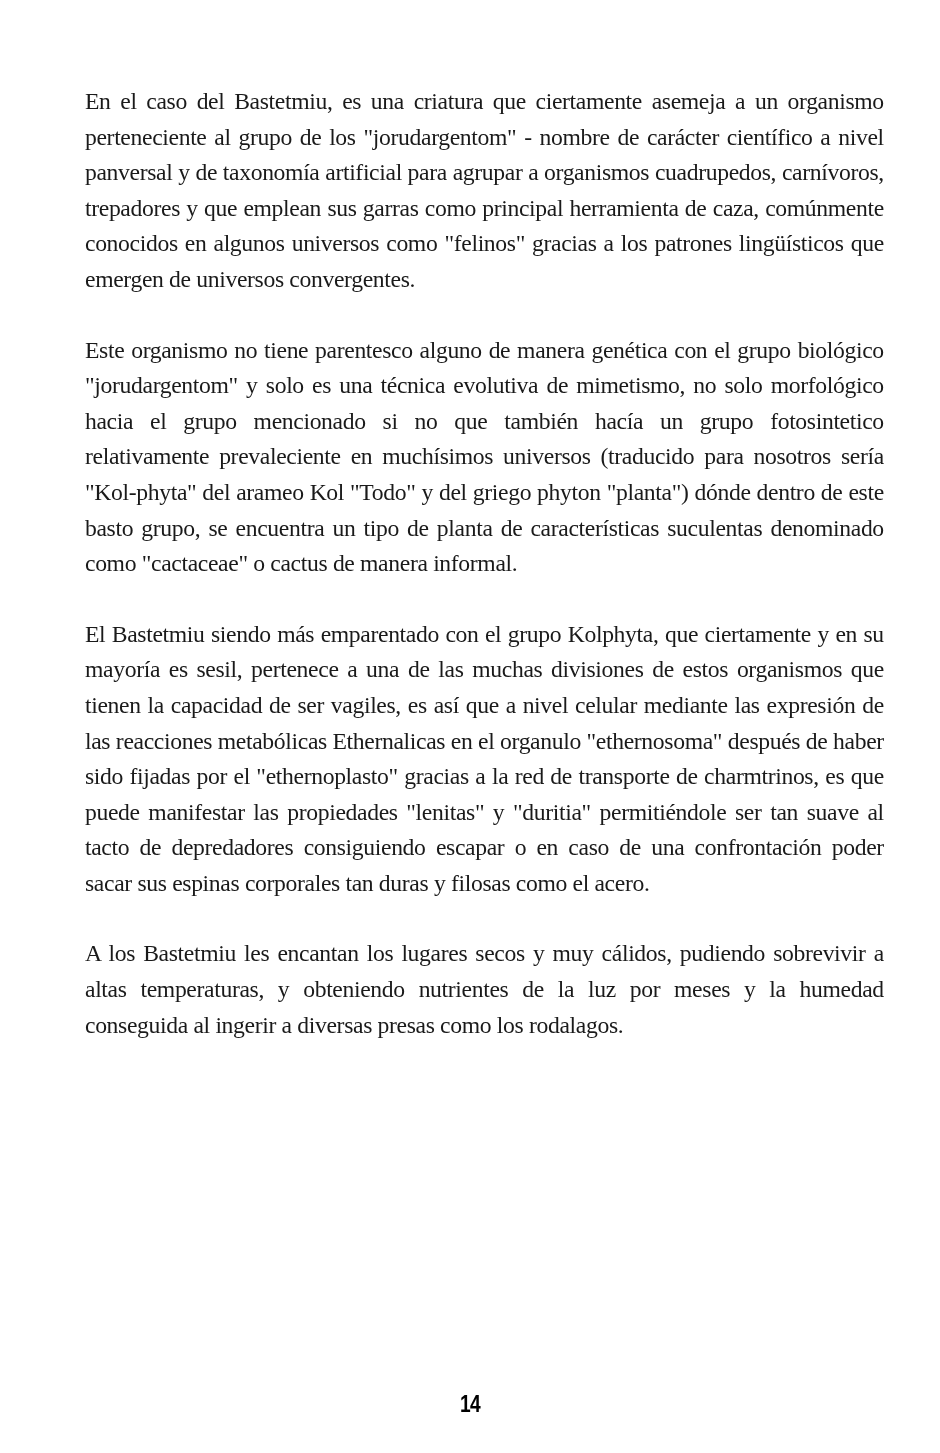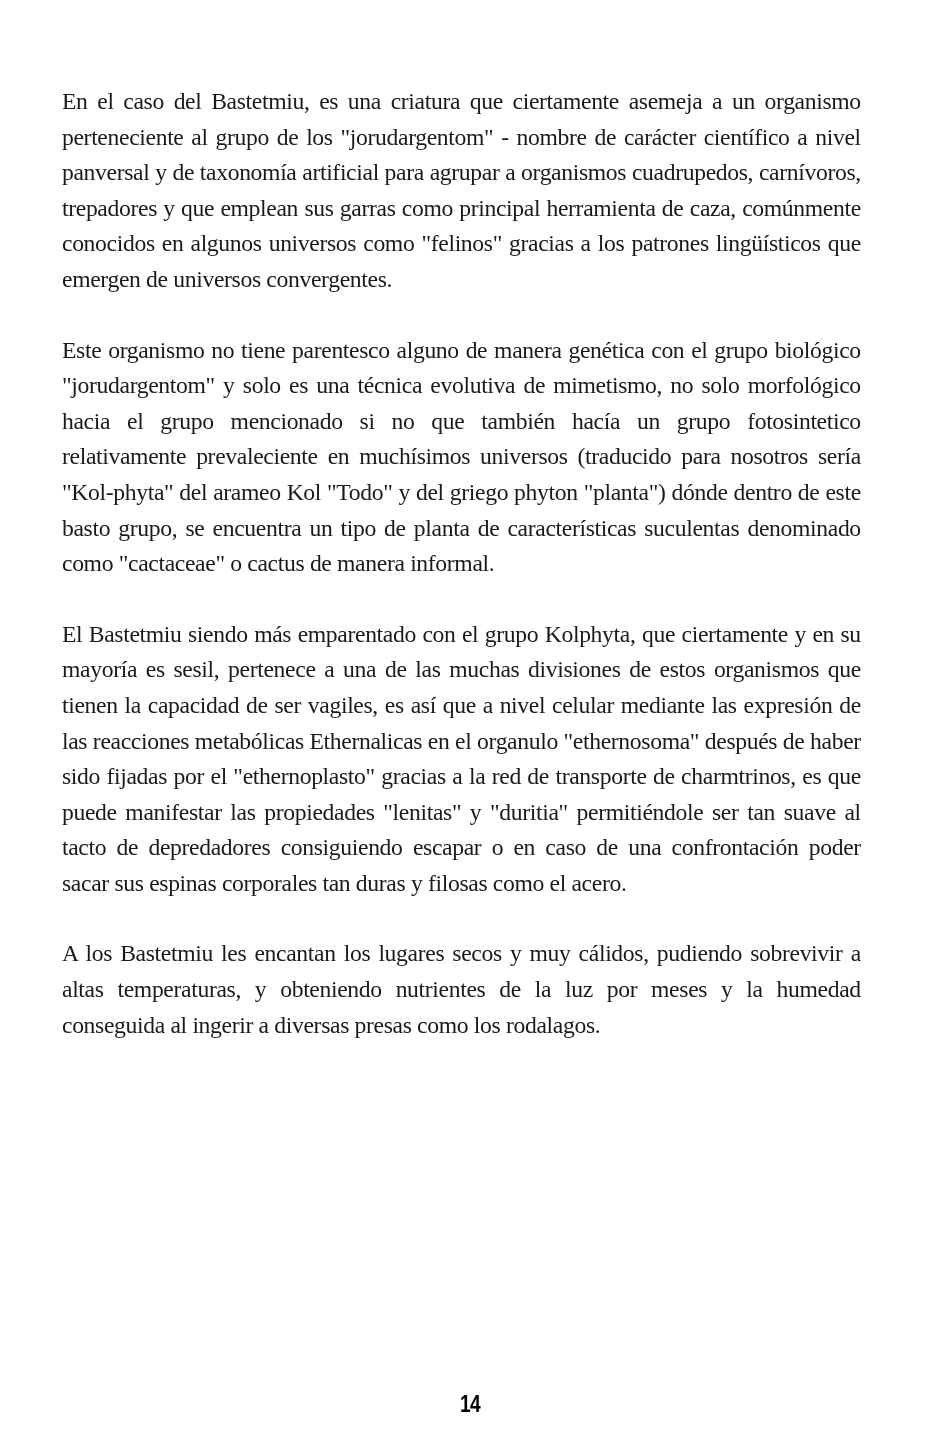--- a/index.html
+++ b/index.html
@@ -8,21 +8,21 @@
       background: #ffffff;
     }
     body {
       width: 940px;
       height: 1453px;
       position: relative;
       overflow: hidden;
     }
     .page {
       position: absolute;
-      left: 62px;
+      left: 85px;
       top: 84px;
       width: 811px;
     }
     .para {
       margin: 0 0 35px 0;
       font-family: "Liberation Serif", "DejaVu Serif", serif;
       font-size: 24px;
       line-height: 35.6px;
       color: #1a1a1a;
       text-align: justify;

